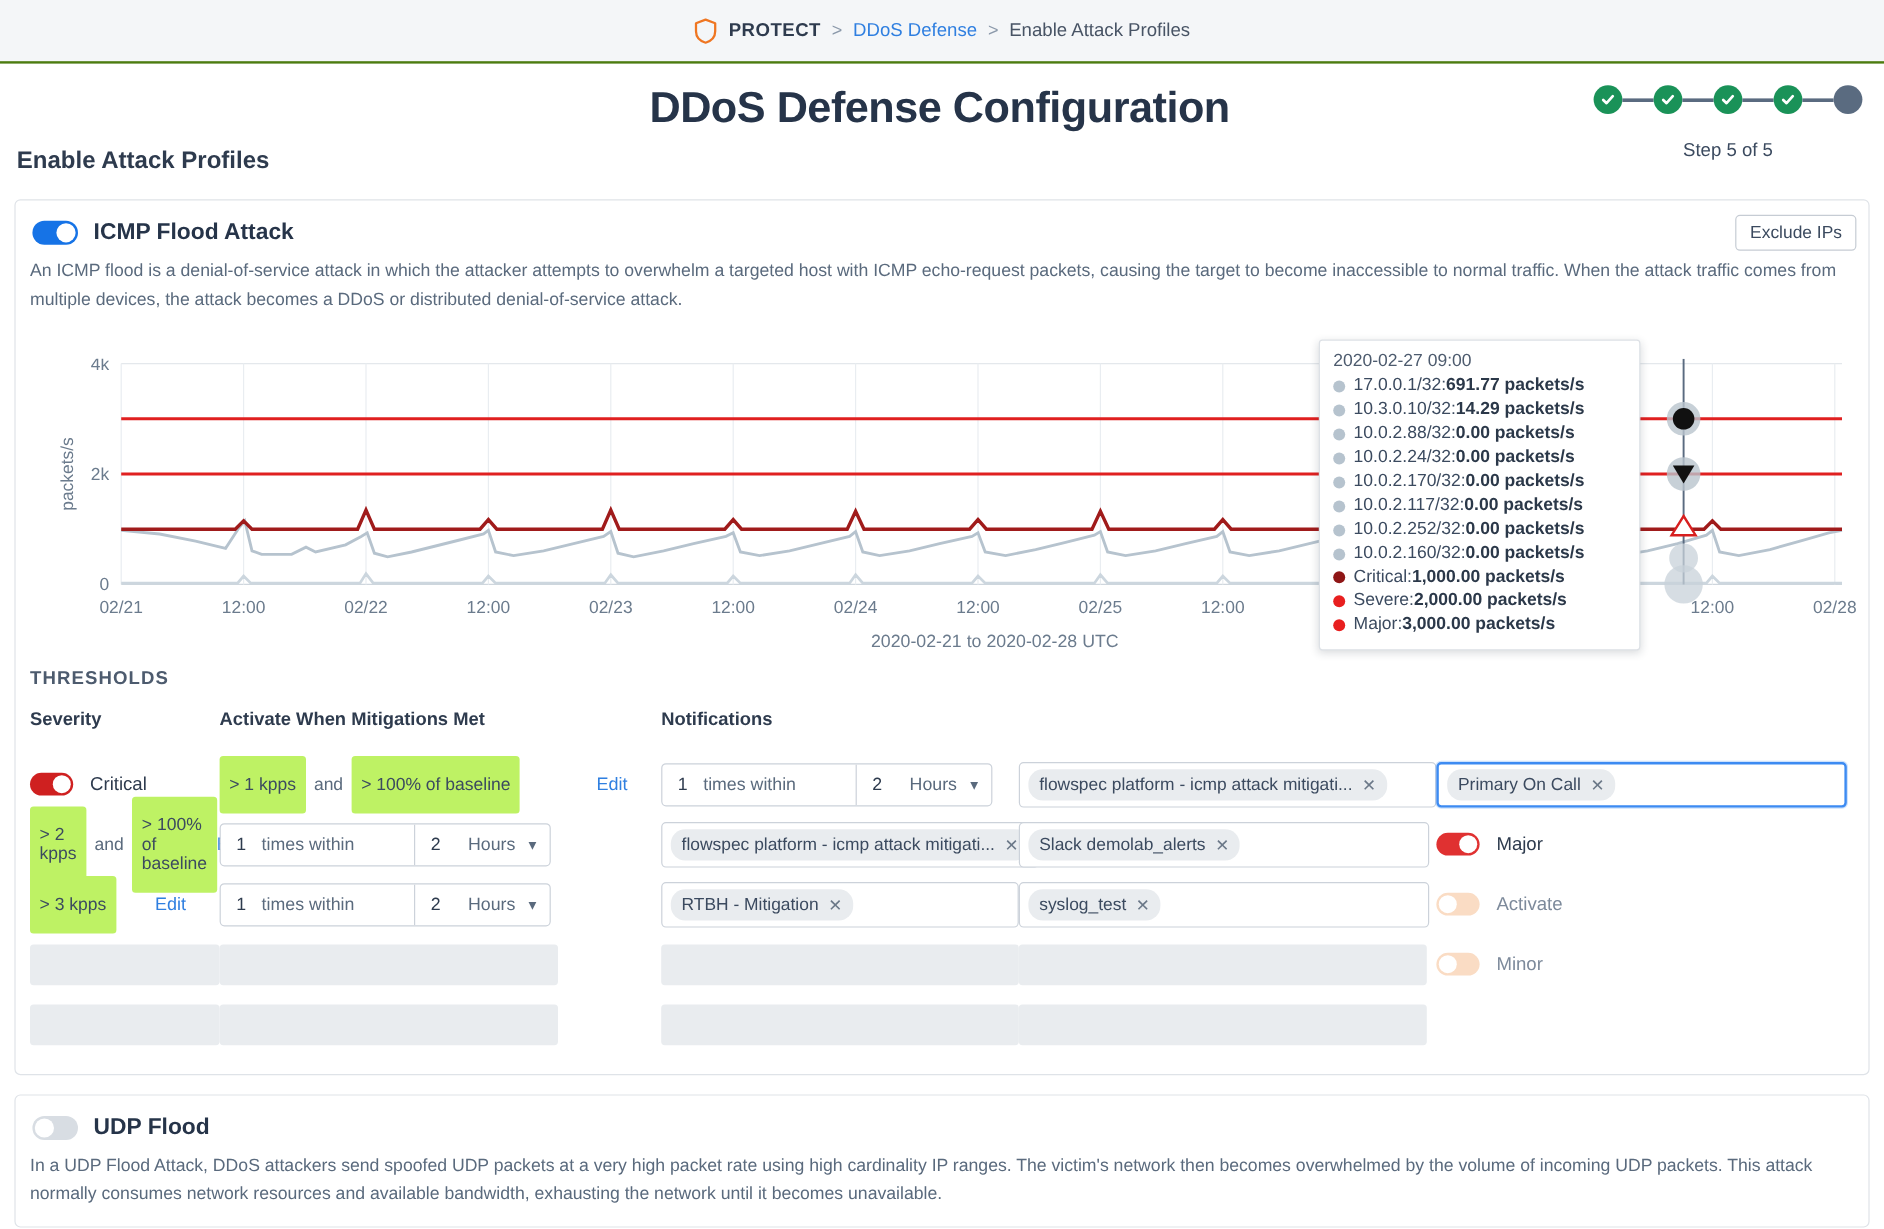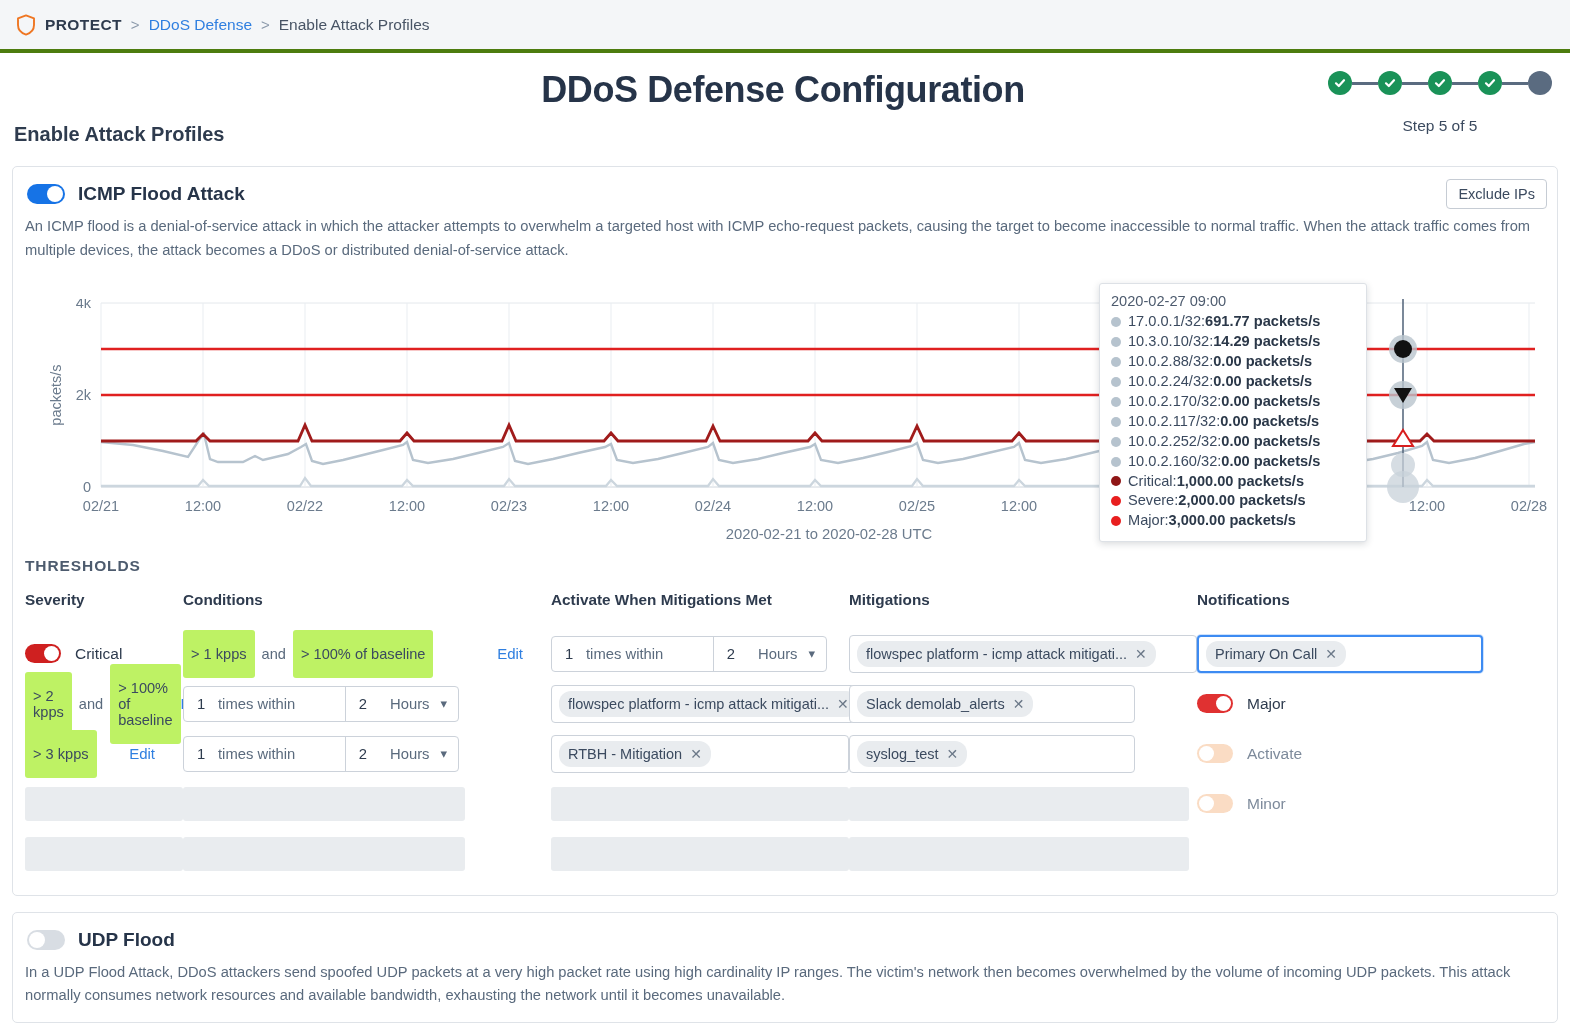--- a/index.html
+++ b/index.html
@@ -7,22 +7,22 @@
     width: 1570px; height: 1024px;
     background: #ffffff;
     font-family: "Liberation Sans", sans-serif;
     color: #2e3b4e;
     overflow: hidden;
   }
   .page { position: relative; width: 1570px; height: 1024px; }
 
   
   .crumbbar {
-    height: 53px; background: #f4f6f8; border-bottom: 4px solid #4d7c0f;
-    display: flex; align-items: center; padding: 0 16px; gap: 9px;
+    height: 53px; background: #f4f6f8; border-bottom: 2px solid #4d7c0f;
+    display: flex; align-items: center; padding: 0 16px; gap: 9px; justify-content: center;
   }
   .shield { width: 20px; height: 22px; flex: none; }
   .crumb-root { font-size: 15.5px; font-weight: bold; color: #2e3b4e; letter-spacing: .4px; }
   .crumb-sep { color: #8b99aa; font-size: 15px; }
   .crumb-link { color: #2f7fe0; font-size: 15.5px; cursor: pointer; }
   .crumb-cur { color: #485465; font-size: 15.5px; }
 
   
   .titlewrap { padding: 16px 18px 0 14px; position: relative; }
   h1.title { font-size: 36px; font-weight: bold; color: #263449; letter-spacing: -.4px; text-align: center; }
@@ -99,21 +99,21 @@
   .blankbar.w4 { width: 340px; }
 
   .stepperInput { display: flex; border: 1px solid #ccd2da; border-radius: 4px; height: 36px; width: 276px; background: #fff; overflow: hidden; }
   .si-num { width: 34px; display: flex; align-items: center; justify-content: center; font-size: 14.8px; color: #2e3b4e; }
   .si-txt { flex: 1; display: flex; align-items: center; font-size: 14.8px; color: #5a6a7d; }
   .si-div { width: 1px; background: #ccd2da; }
   .si-unit { display: flex; align-items: center; font-size: 14.8px; color: #5a6a7d; padding-left: 10px; }
   .si-caret { margin-left: auto; padding: 0 11px; display: flex; align-items: center; color: #5a6a7d; font-size: 13px; }
 
   .tagbox { border: 1px solid #ccd2da; border-radius: 4px; height: 38px; display: flex; align-items: center; padding: 0 7px; background: #fff; width: 412px; }
-  .tagbox.wide { width: 286px; }
+  .tagbox.wide { width: 342px; }
   .tagbox.focused { border: 2px solid #3d8bf2; box-shadow: 0 0 0 1px rgba(61,139,242,.25); }
   .tag { background: #e9ecef; border-radius: 12px; height: 26px; display: inline-flex; align-items: center;
          padding: 0 9px; font-size: 14.5px; color: #3b4a5f; max-width: 100%; }
   .tag .tx { overflow: hidden; text-overflow: ellipsis; white-space: nowrap; }
   .tag .x { margin-left: 8px; color: #6b7888; cursor: pointer; font-size: 14px; }
 </style>
 </head>
 <body>
 
 <div class="page">
@@ -303,23 +303,21 @@
               <b>3,000.00 packets/s</b>
             </div>
           </div>
       </div>
     </div>
 
     <div class="thsection">
       <div class="thtitle">THRESHOLDS</div>
       <div class="grid">
         <div class="colhead">Severity</div>
-        <div class="colhead">Conditions</div>
         <div class="colhead">Activate When Mitigations Met</div>
-        <div class="colhead">Mitigations</div>
         <div class="colhead">Notifications</div>
       </div>
       <div class="grid" id="rows-grid">
           <div class="cell">
             <div class="sw on crit">
               <div class="knob"></div>
             </div>
             <span class="sevlabel">Critical</span>
           </div>
           <div class="cell">

